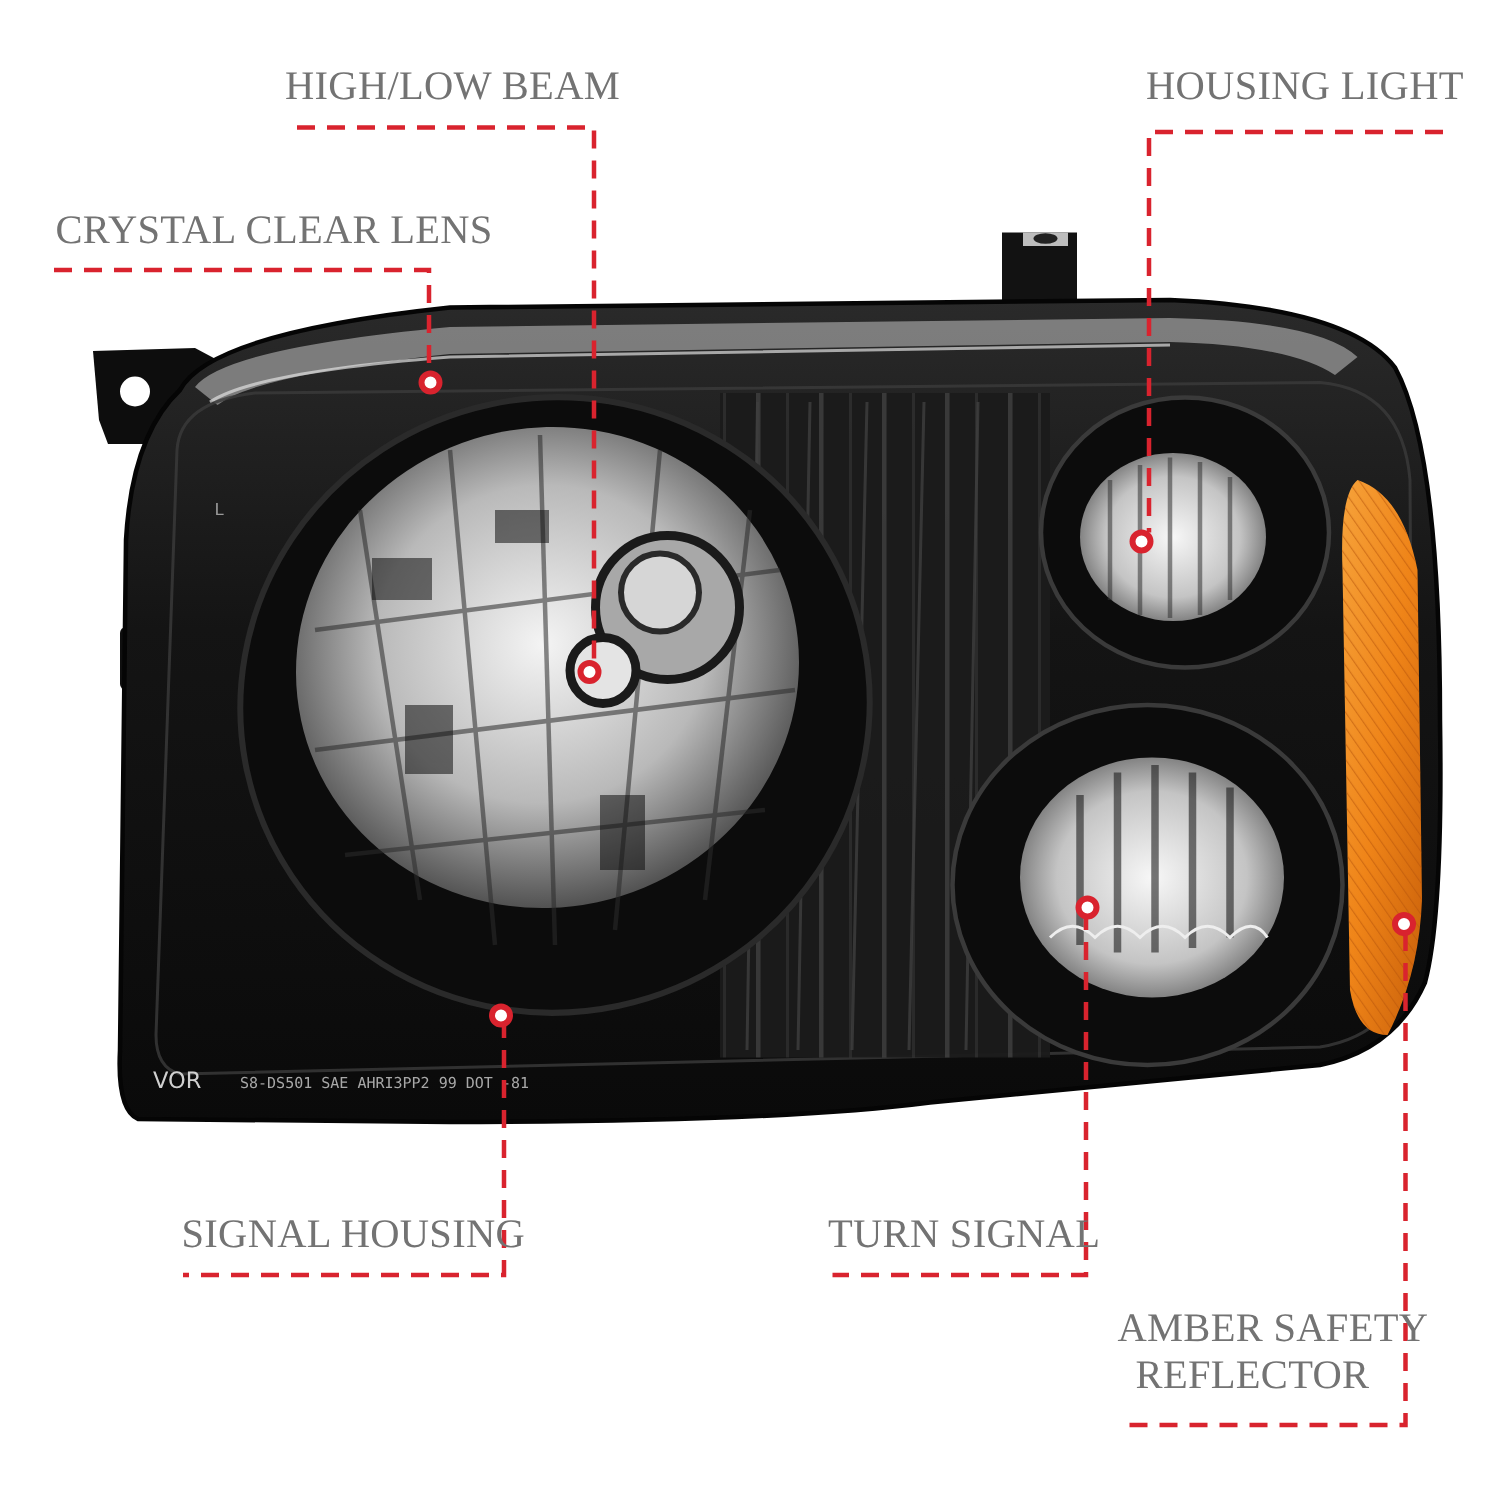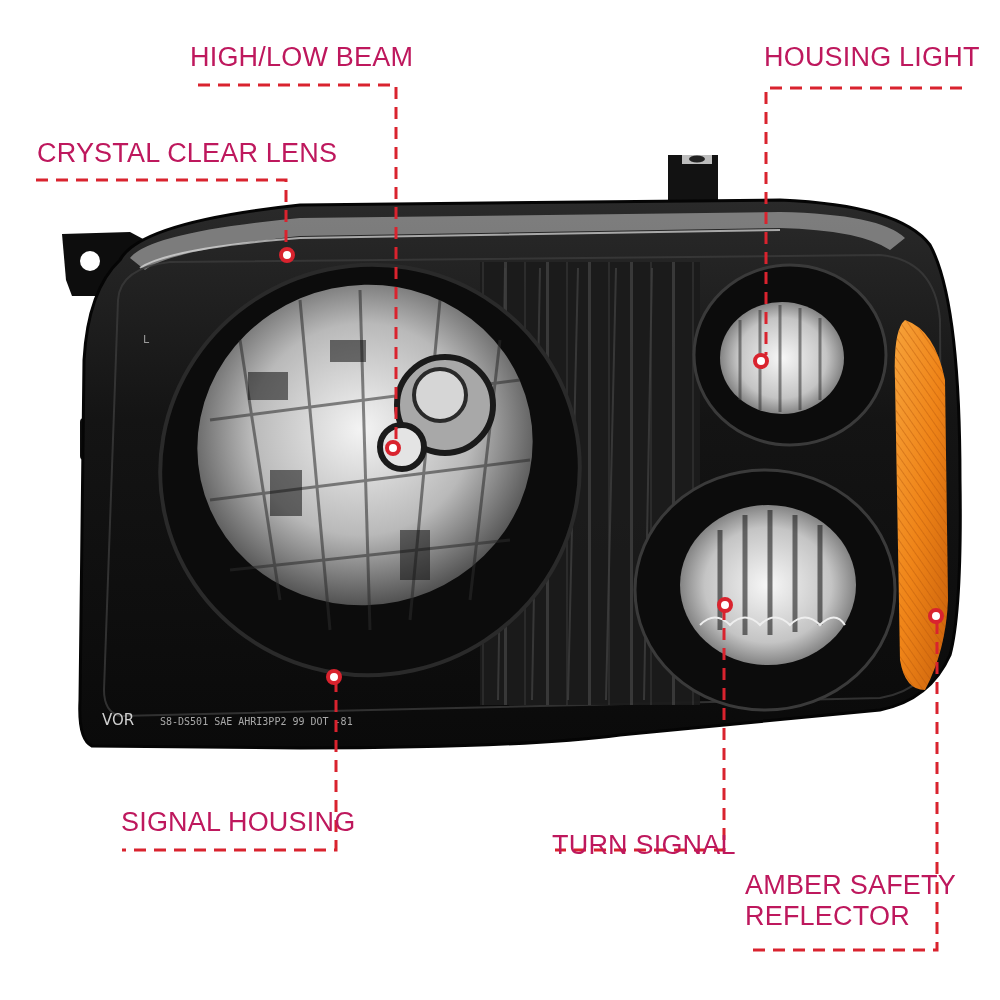--- a/index.html
+++ b/index.html
@@ -1,22 +1,22 @@
 <!DOCTYPE html>
 <html><head>
   <meta charset="utf-8">
   <style>
     html, body { margin: 0; padding: 0; background: #ffffff; }
     body { width: 1000px; height: 1000px; position: relative; overflow: hidden; font-family: "Liberation Sans", "DejaVu Sans", sans-serif; }
     .stage { position: absolute; left: 0; top: 0; width: 1000px; height: 1000px; }
     .label {
-      position: absolute; color: #be185d; font-size: 27px; letter-spacing: 0.2px;
-      font-family: Liberation Sans, sans-serif; font-weight: normal; white-space: nowrap; line-height: 30px;
+      position: absolute; color: #737373; font-size: 27px; letter-spacing: 0.2px;
+      font-family: Liberation Serif, serif; font-weight: normal; white-space: nowrap; line-height: 30px;
     }
-    .label.multi { white-space: pre; text-align: left; line-height: 31px; }
+    .label.multi { white-space: pre; text-align: center; line-height: 31px; }
     svg { position: absolute; left: 0; top: 0; }
   </style>
 </head>
 <body>
 
 <div class="stage">
 
   <svg width="1000" height="1000" viewBox="0 0 1000 1000">
     <defs>
       <radialGradient id="chromeGrad" cx="50%" cy="45%" r="60%">
@@ -149,17 +149,17 @@
       <circle cx="334" cy="677" r="6" fill="#ffffff" stroke="#d9232e" stroke-width="4"></circle>
       <circle cx="725" cy="605" r="6" fill="#ffffff" stroke="#d9232e" stroke-width="4"></circle>
       <circle cx="936" cy="616" r="6" fill="#ffffff" stroke="#d9232e" stroke-width="4"></circle>
     </g>
   </svg>
 
   <div class="label" style="left:190px; top:42px;">HIGH/LOW BEAM</div>
   <div class="label" style="left:37px; top:138px;text-align:right;">CRYSTAL CLEAR LENS</div>
   <div class="label" style="left:764px; top:42px;">HOUSING LIGHT</div>
   <div class="label" style="left:121px; top:807px;">SIGNAL HOUSING</div>
-  <div class="label" style="left:552px; top:830px;">TURN SIGNAL</div>
+  <div class="label" style="left:552px; top:807px;">TURN SIGNAL</div>
   <div class="label multi" style="left:745px; top:870px; width:180px;">AMBER SAFETY
 REFLECTOR</div>
 
 </div>
 
 </body></html>

